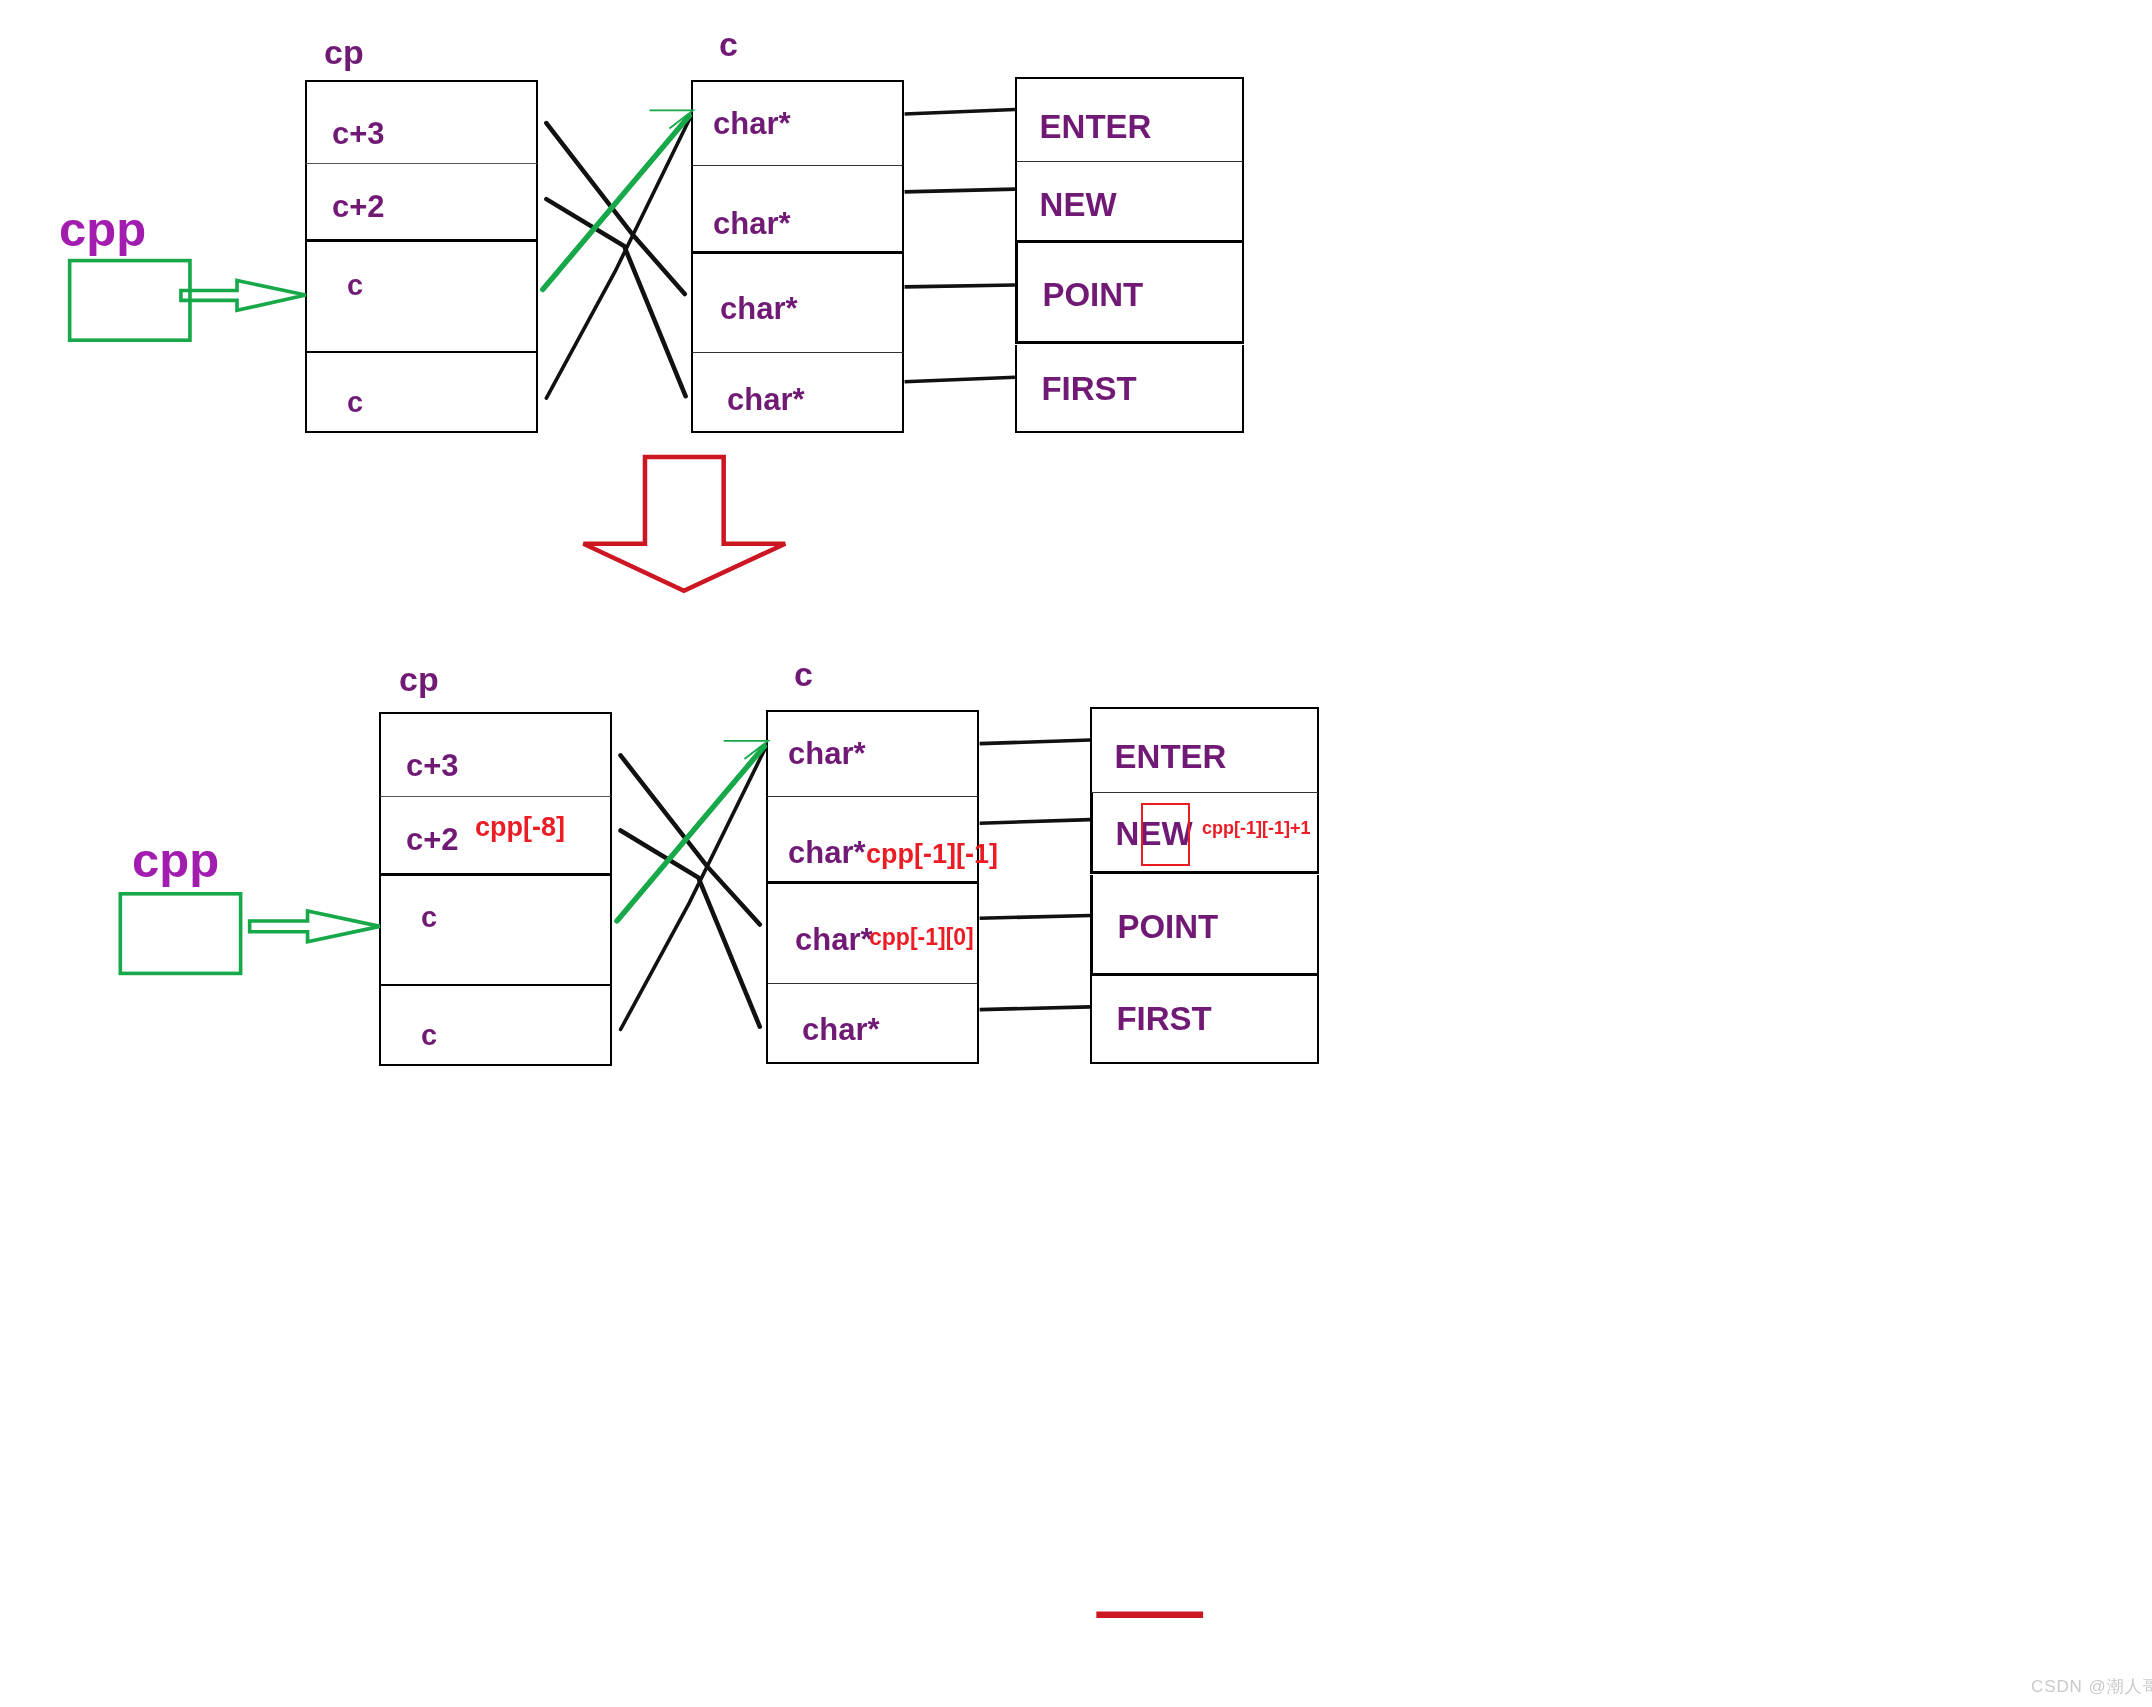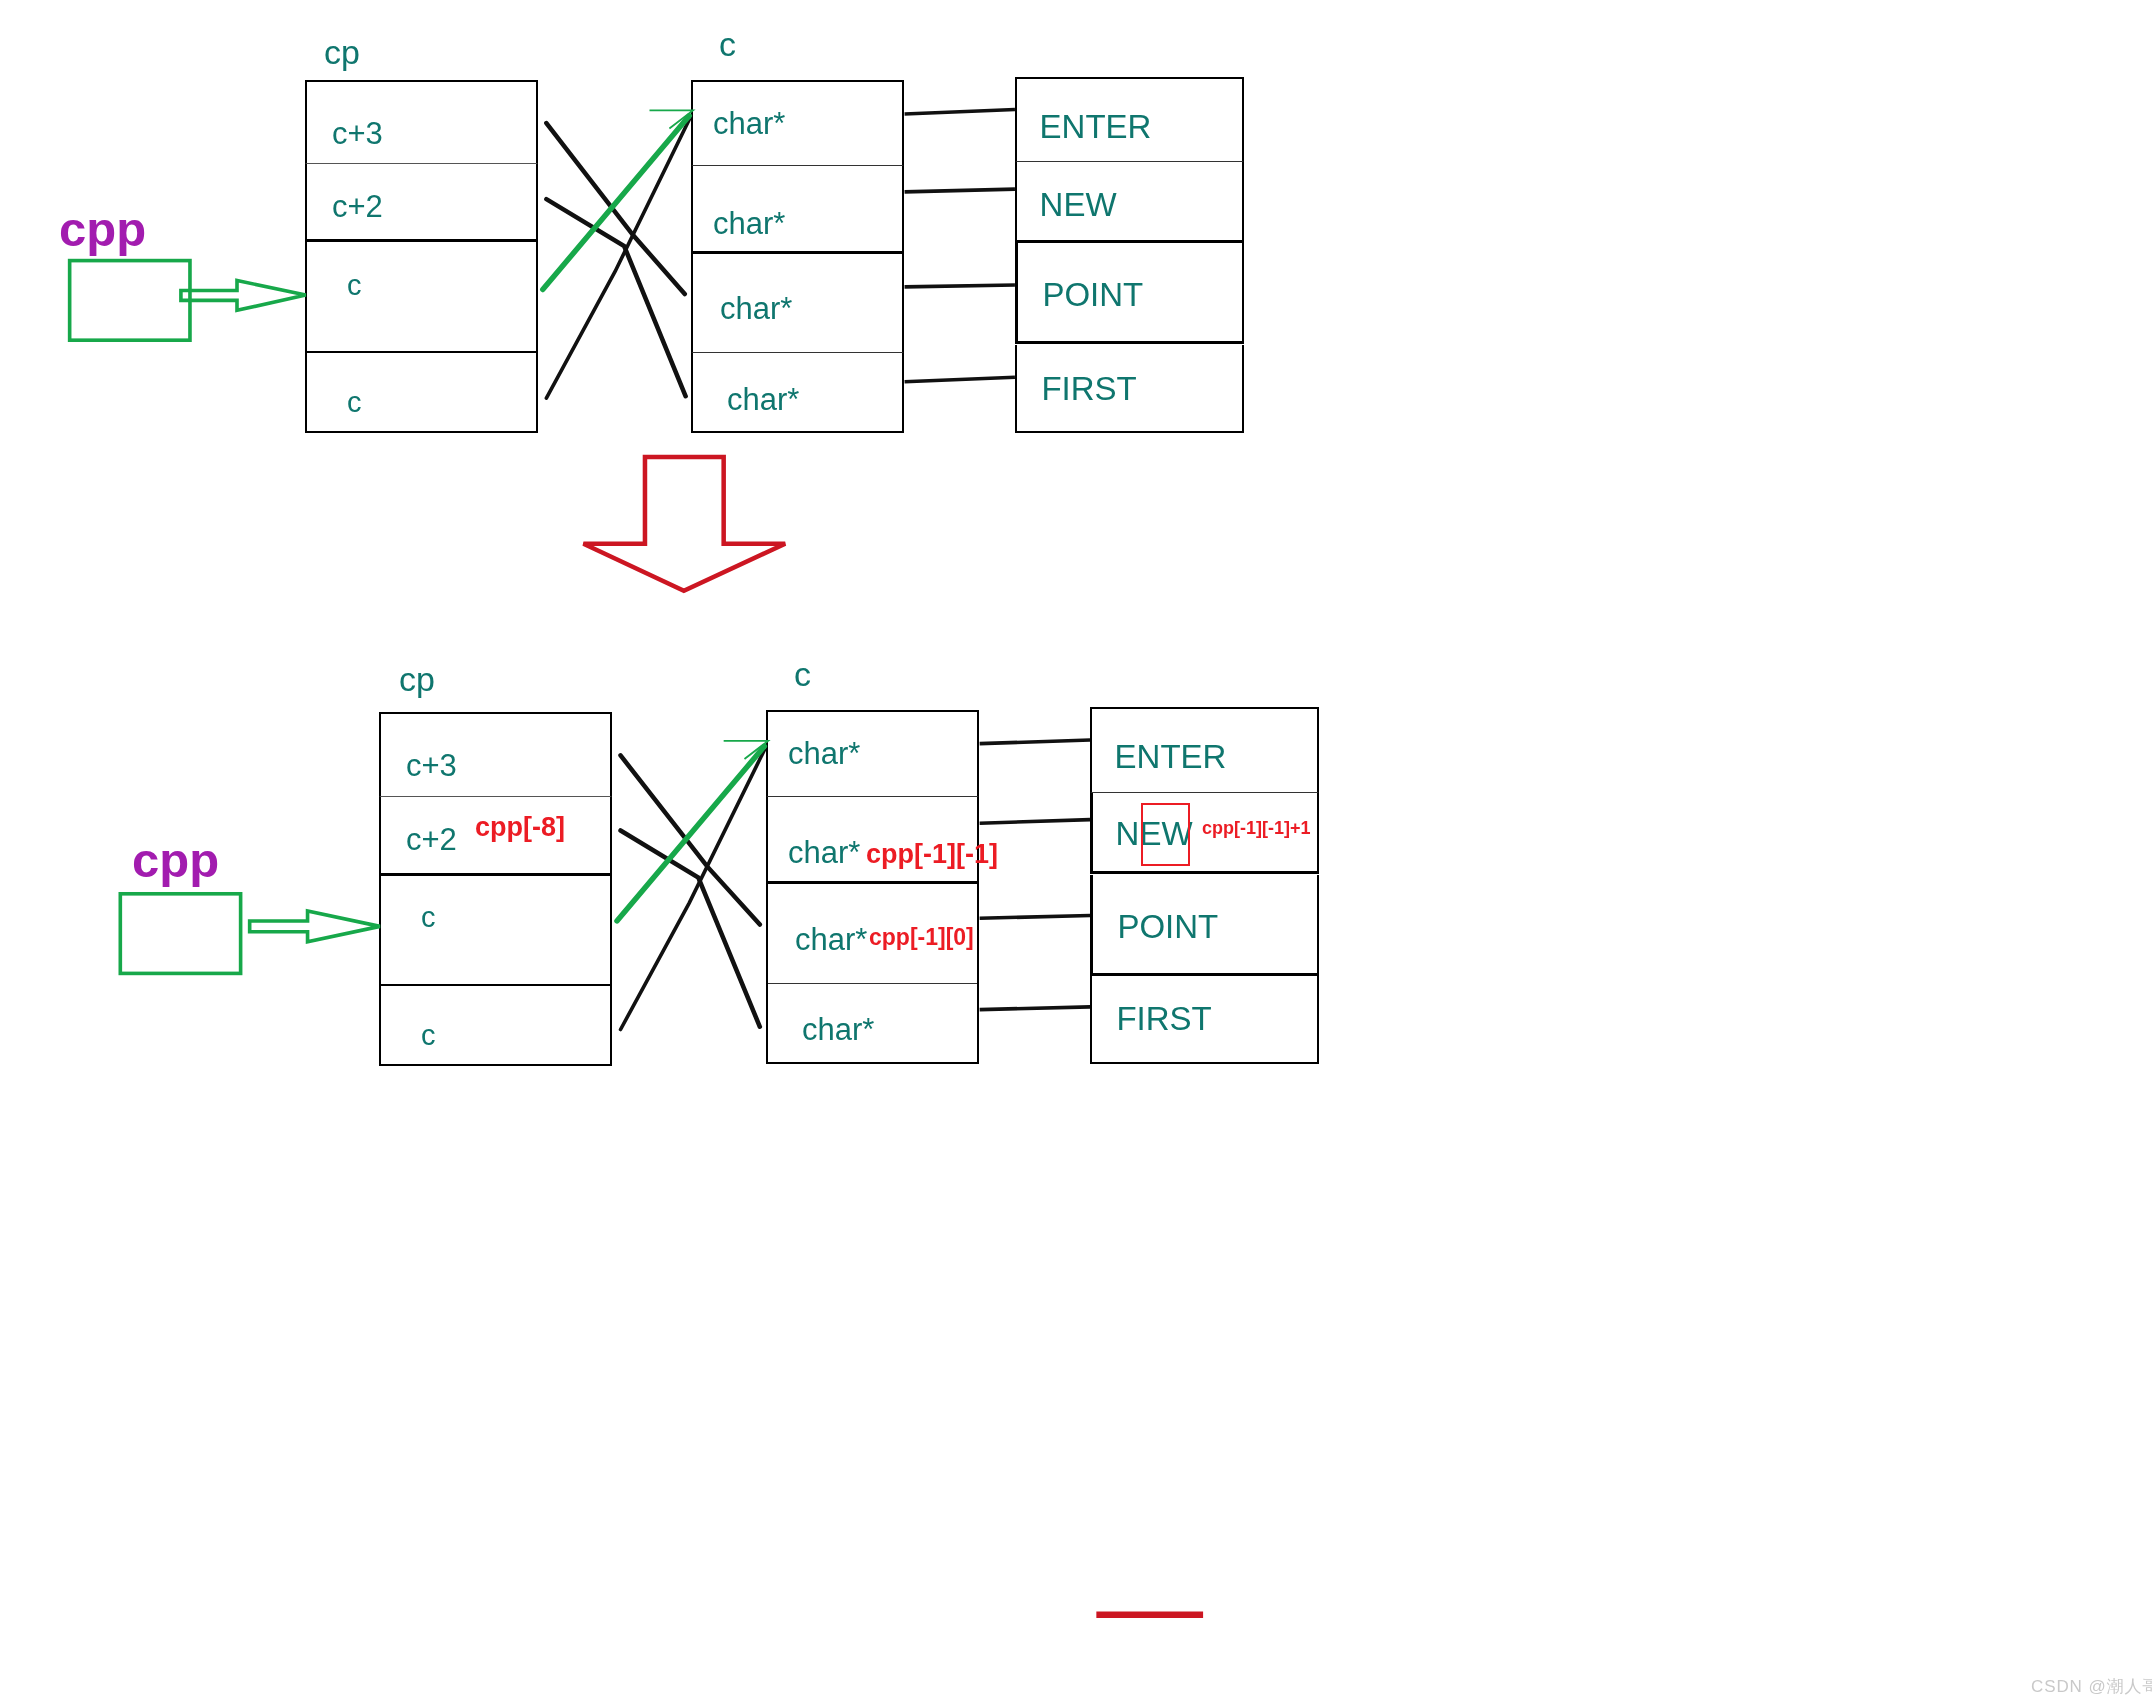--- a/index.html
+++ b/index.html
@@ -1,20 +1,20 @@
 <!DOCTYPE html>
 <html style="font-size:14.5px"><head>
 <meta charset="utf-8">
 <style>
   html,body{margin:0;padding:0;background:#fff;}
   body{width:2152px;height:1708px;position:relative;overflow:hidden;
        font-family:"Liberation Sans",sans-serif;}
   .canvas{position:absolute;inset:0;width:2152px;height:2152px;}
   svg.layer{position:absolute;left:0;top:0;width:2152px;height:1708px;pointer-events:none;}
-  .lbl{position:absolute;font-weight:normal;color:#0f766e;white-space:nowrap;}
+  .lbl{position:absolute;font-weight:bold;color:#701a75;white-space:nowrap;}
   .lbl-green{position:absolute;font-weight:bold;color:#a21caf;white-space:nowrap;}
   .lbl-red{position:absolute;font-weight:bold;color:#ec1c24;white-space:nowrap;}
   .cellbox{position:absolute;box-sizing:border-box;}
   .wm{position:absolute;color:#c9c9c9;font-size:17px;letter-spacing:0.9px;white-space:nowrap;}
 </style>
 </head>
 <body>
 
 <div class="canvas">
 

